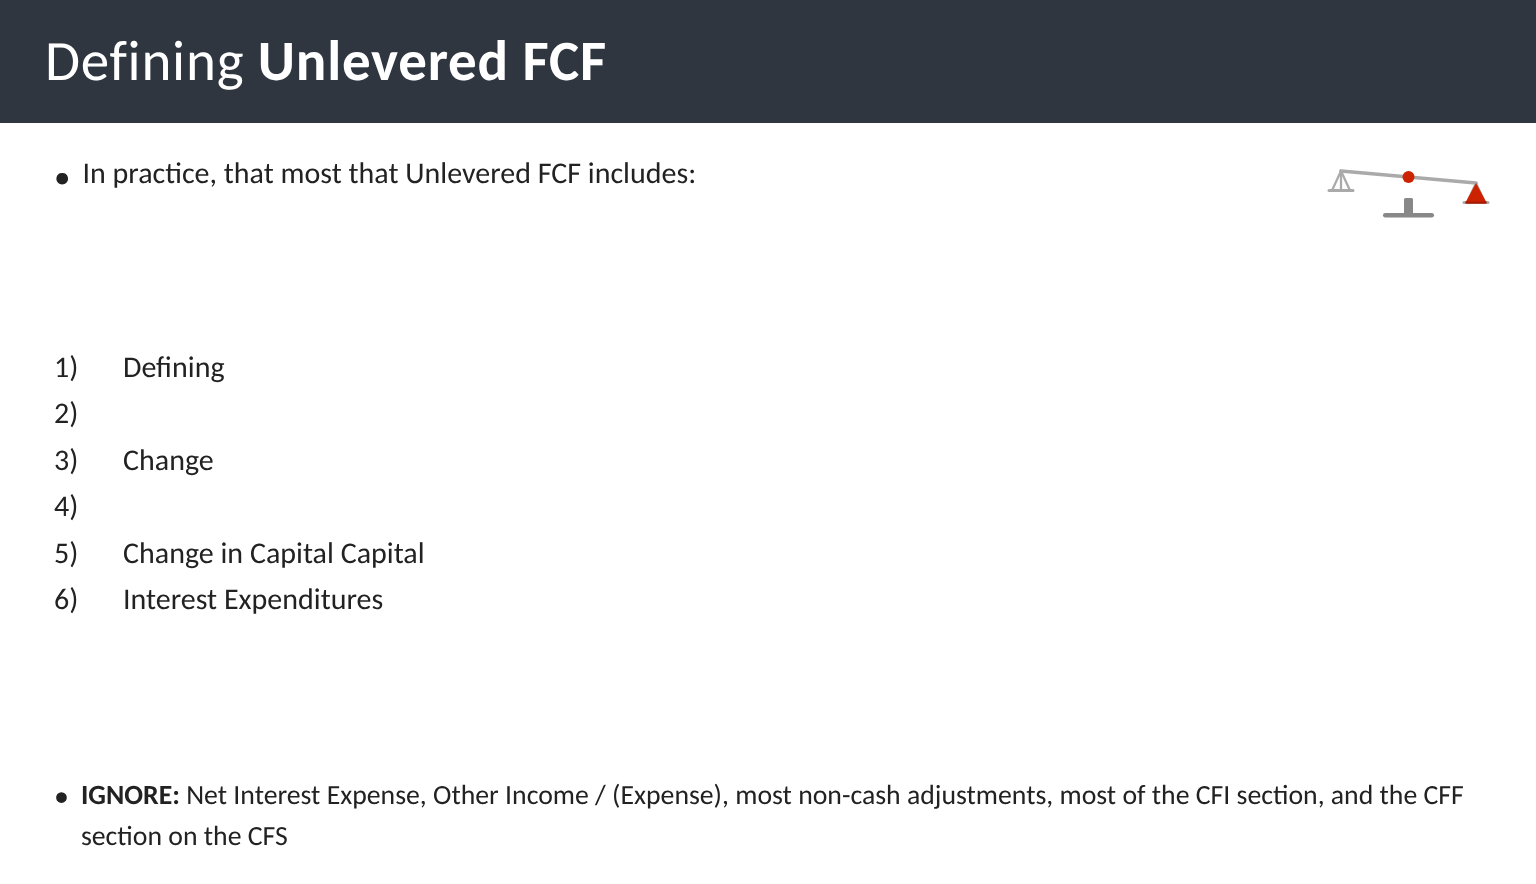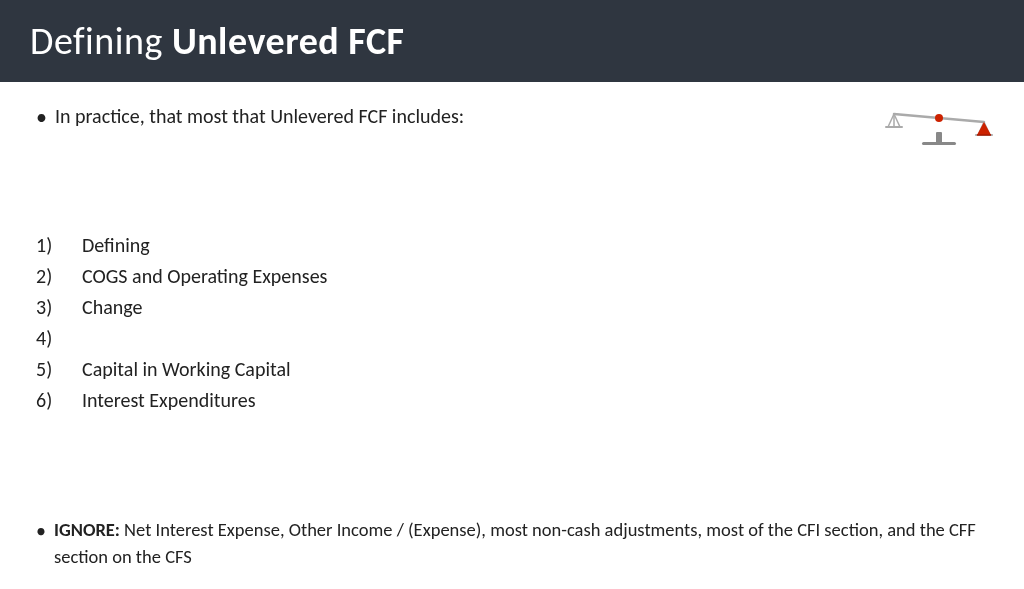--- a/index.html
+++ b/index.html
@@ -168,32 +168,31 @@
       <span>In practice, that most that Unlevered FCF includes:</span>
     </div>
 
     <ol class="numbered-list">
       <li>
         <span class="num">1)</span>
         <span>Defining</span>
       </li>
       <li>
         <span class="num">2)</span>
-        <span>COGS and Operating Expenses</span>
       </li>
       <li>
         <span class="num">3)</span>
         <span>Change</span>
       </li>
       <li>
         <span class="num">4)</span>
       </li>
       <li>
         <span class="num">5)</span>
-        <span>Capital in Working Capital</span>
+        <span>Change in Capital Capital</span>
       </li>
       <li>
         <span class="num">6)</span>
         <span>Interest Expenditures</span>
       </li>
     </ol>
 
     <div class="ignore-section">
       <div class="bullet-row">
         <span style="flex-shrink:0; font-size:20px; line-height:1.5;">•</span>

